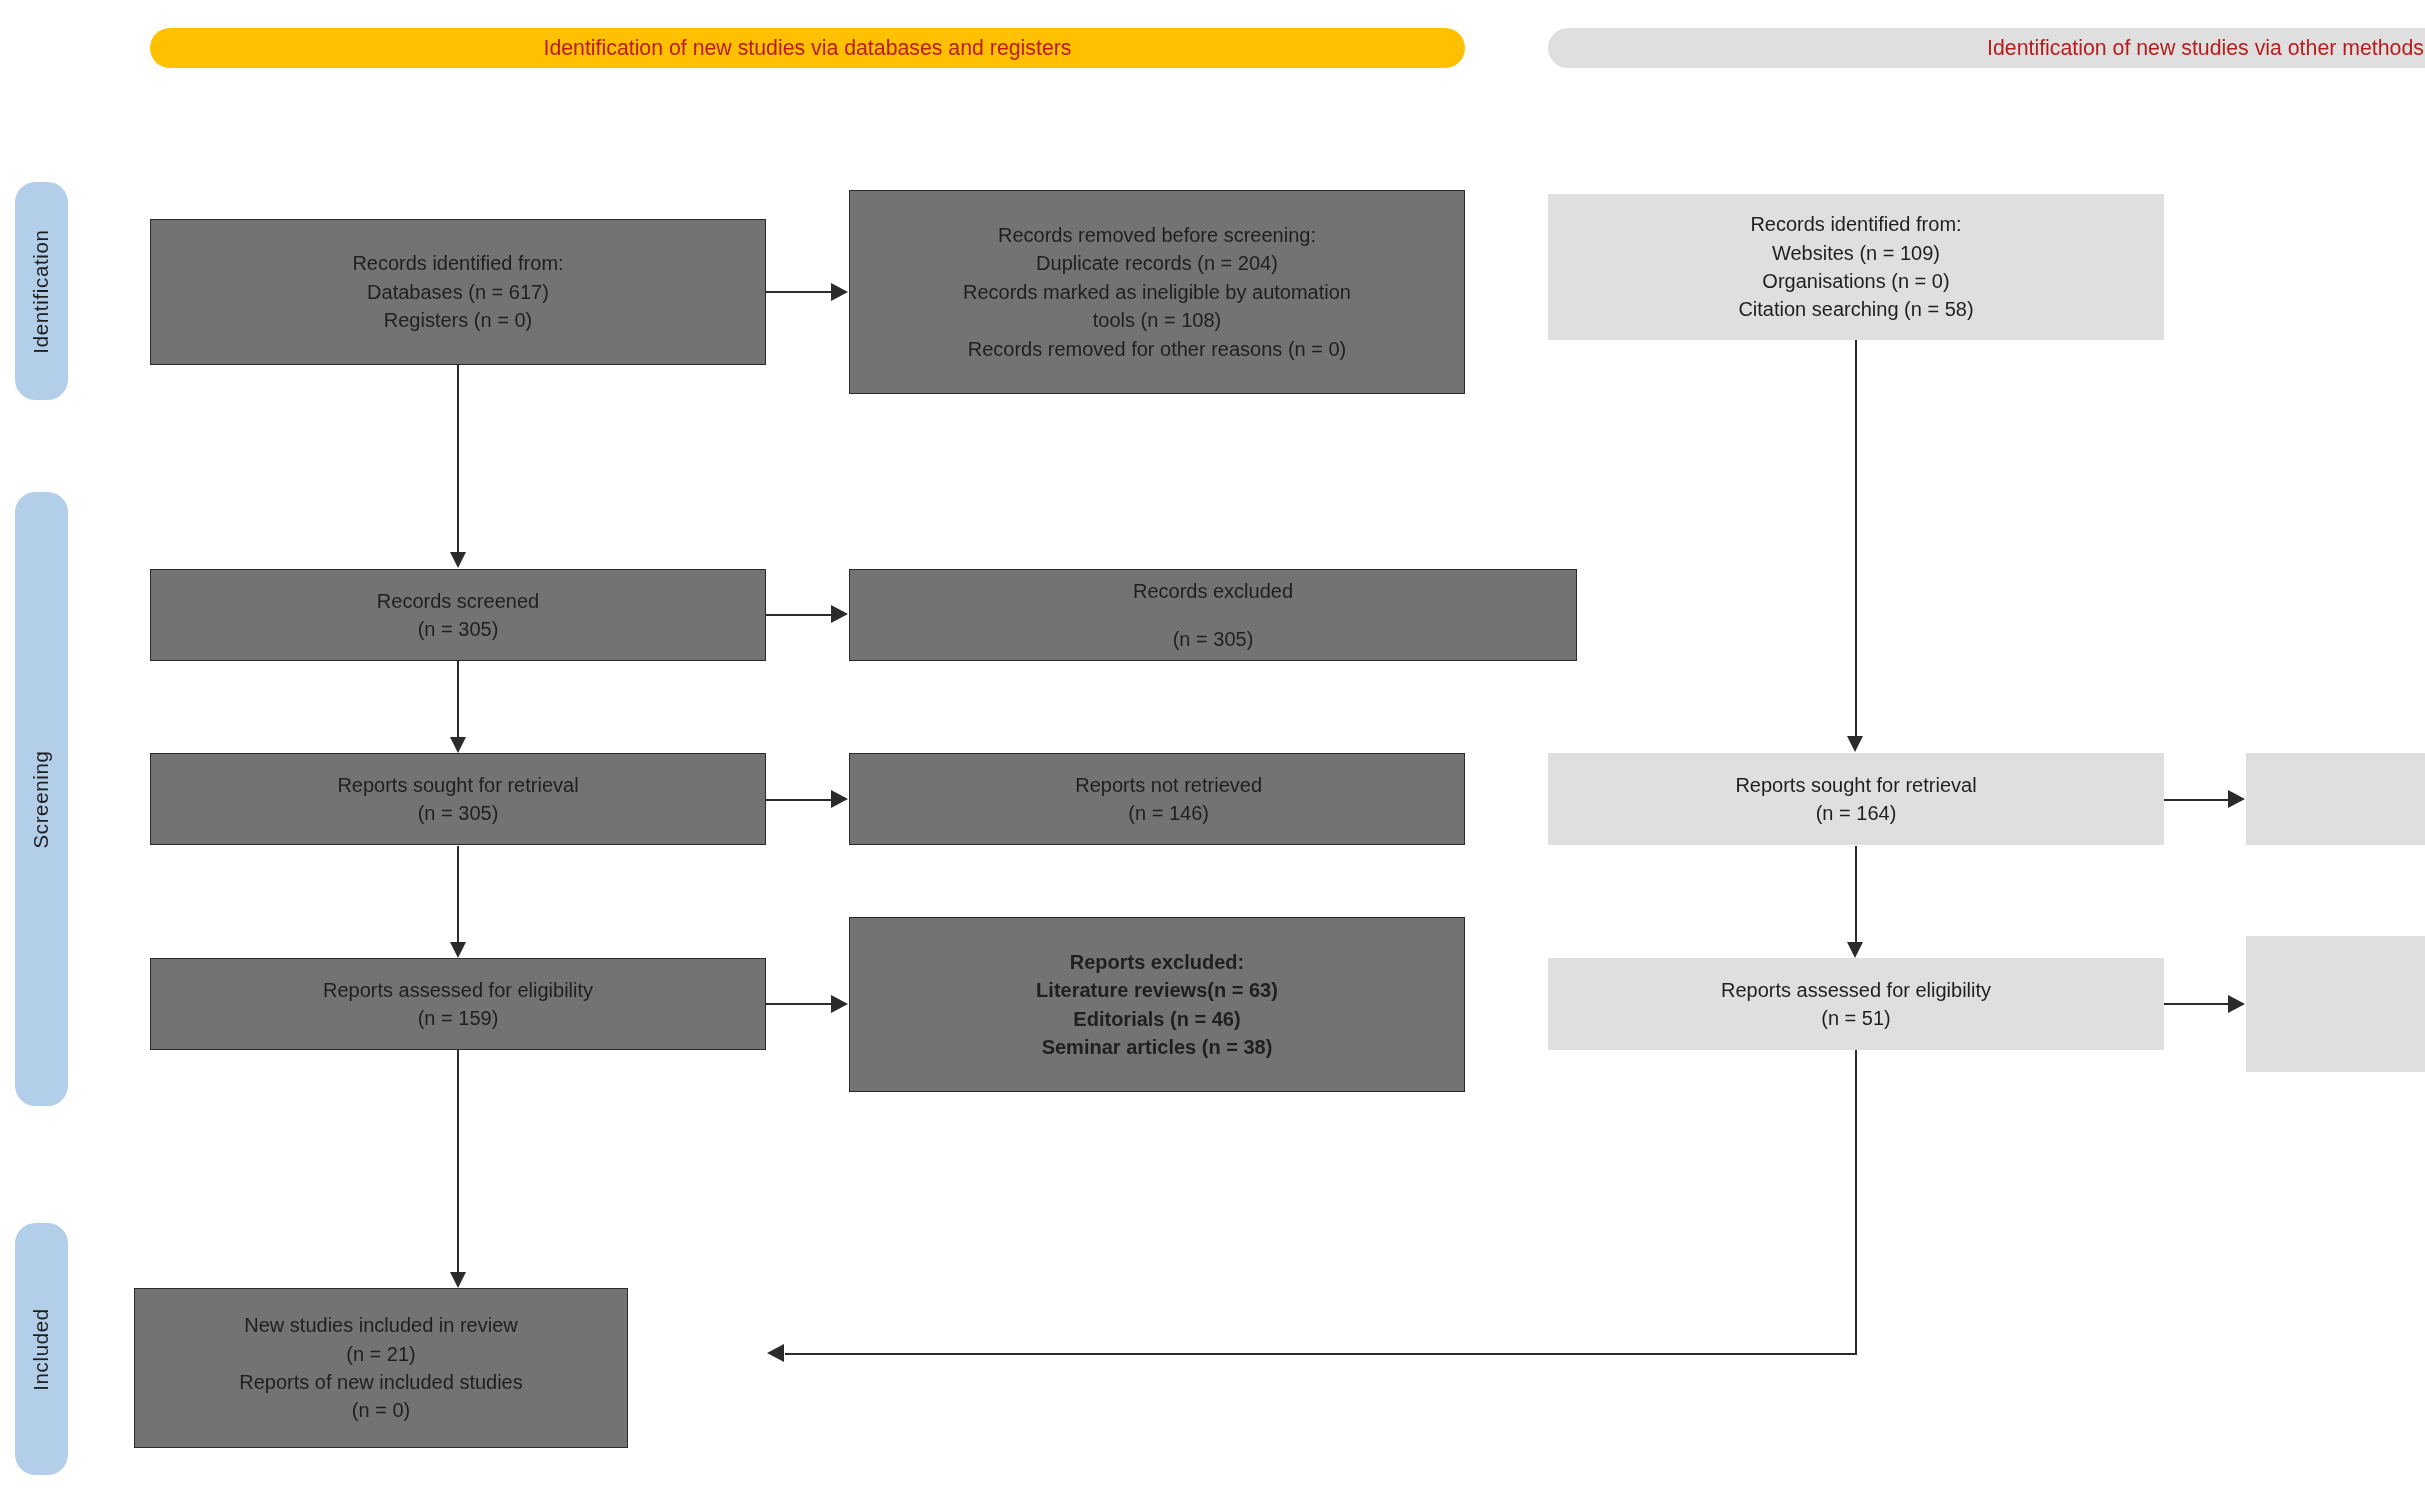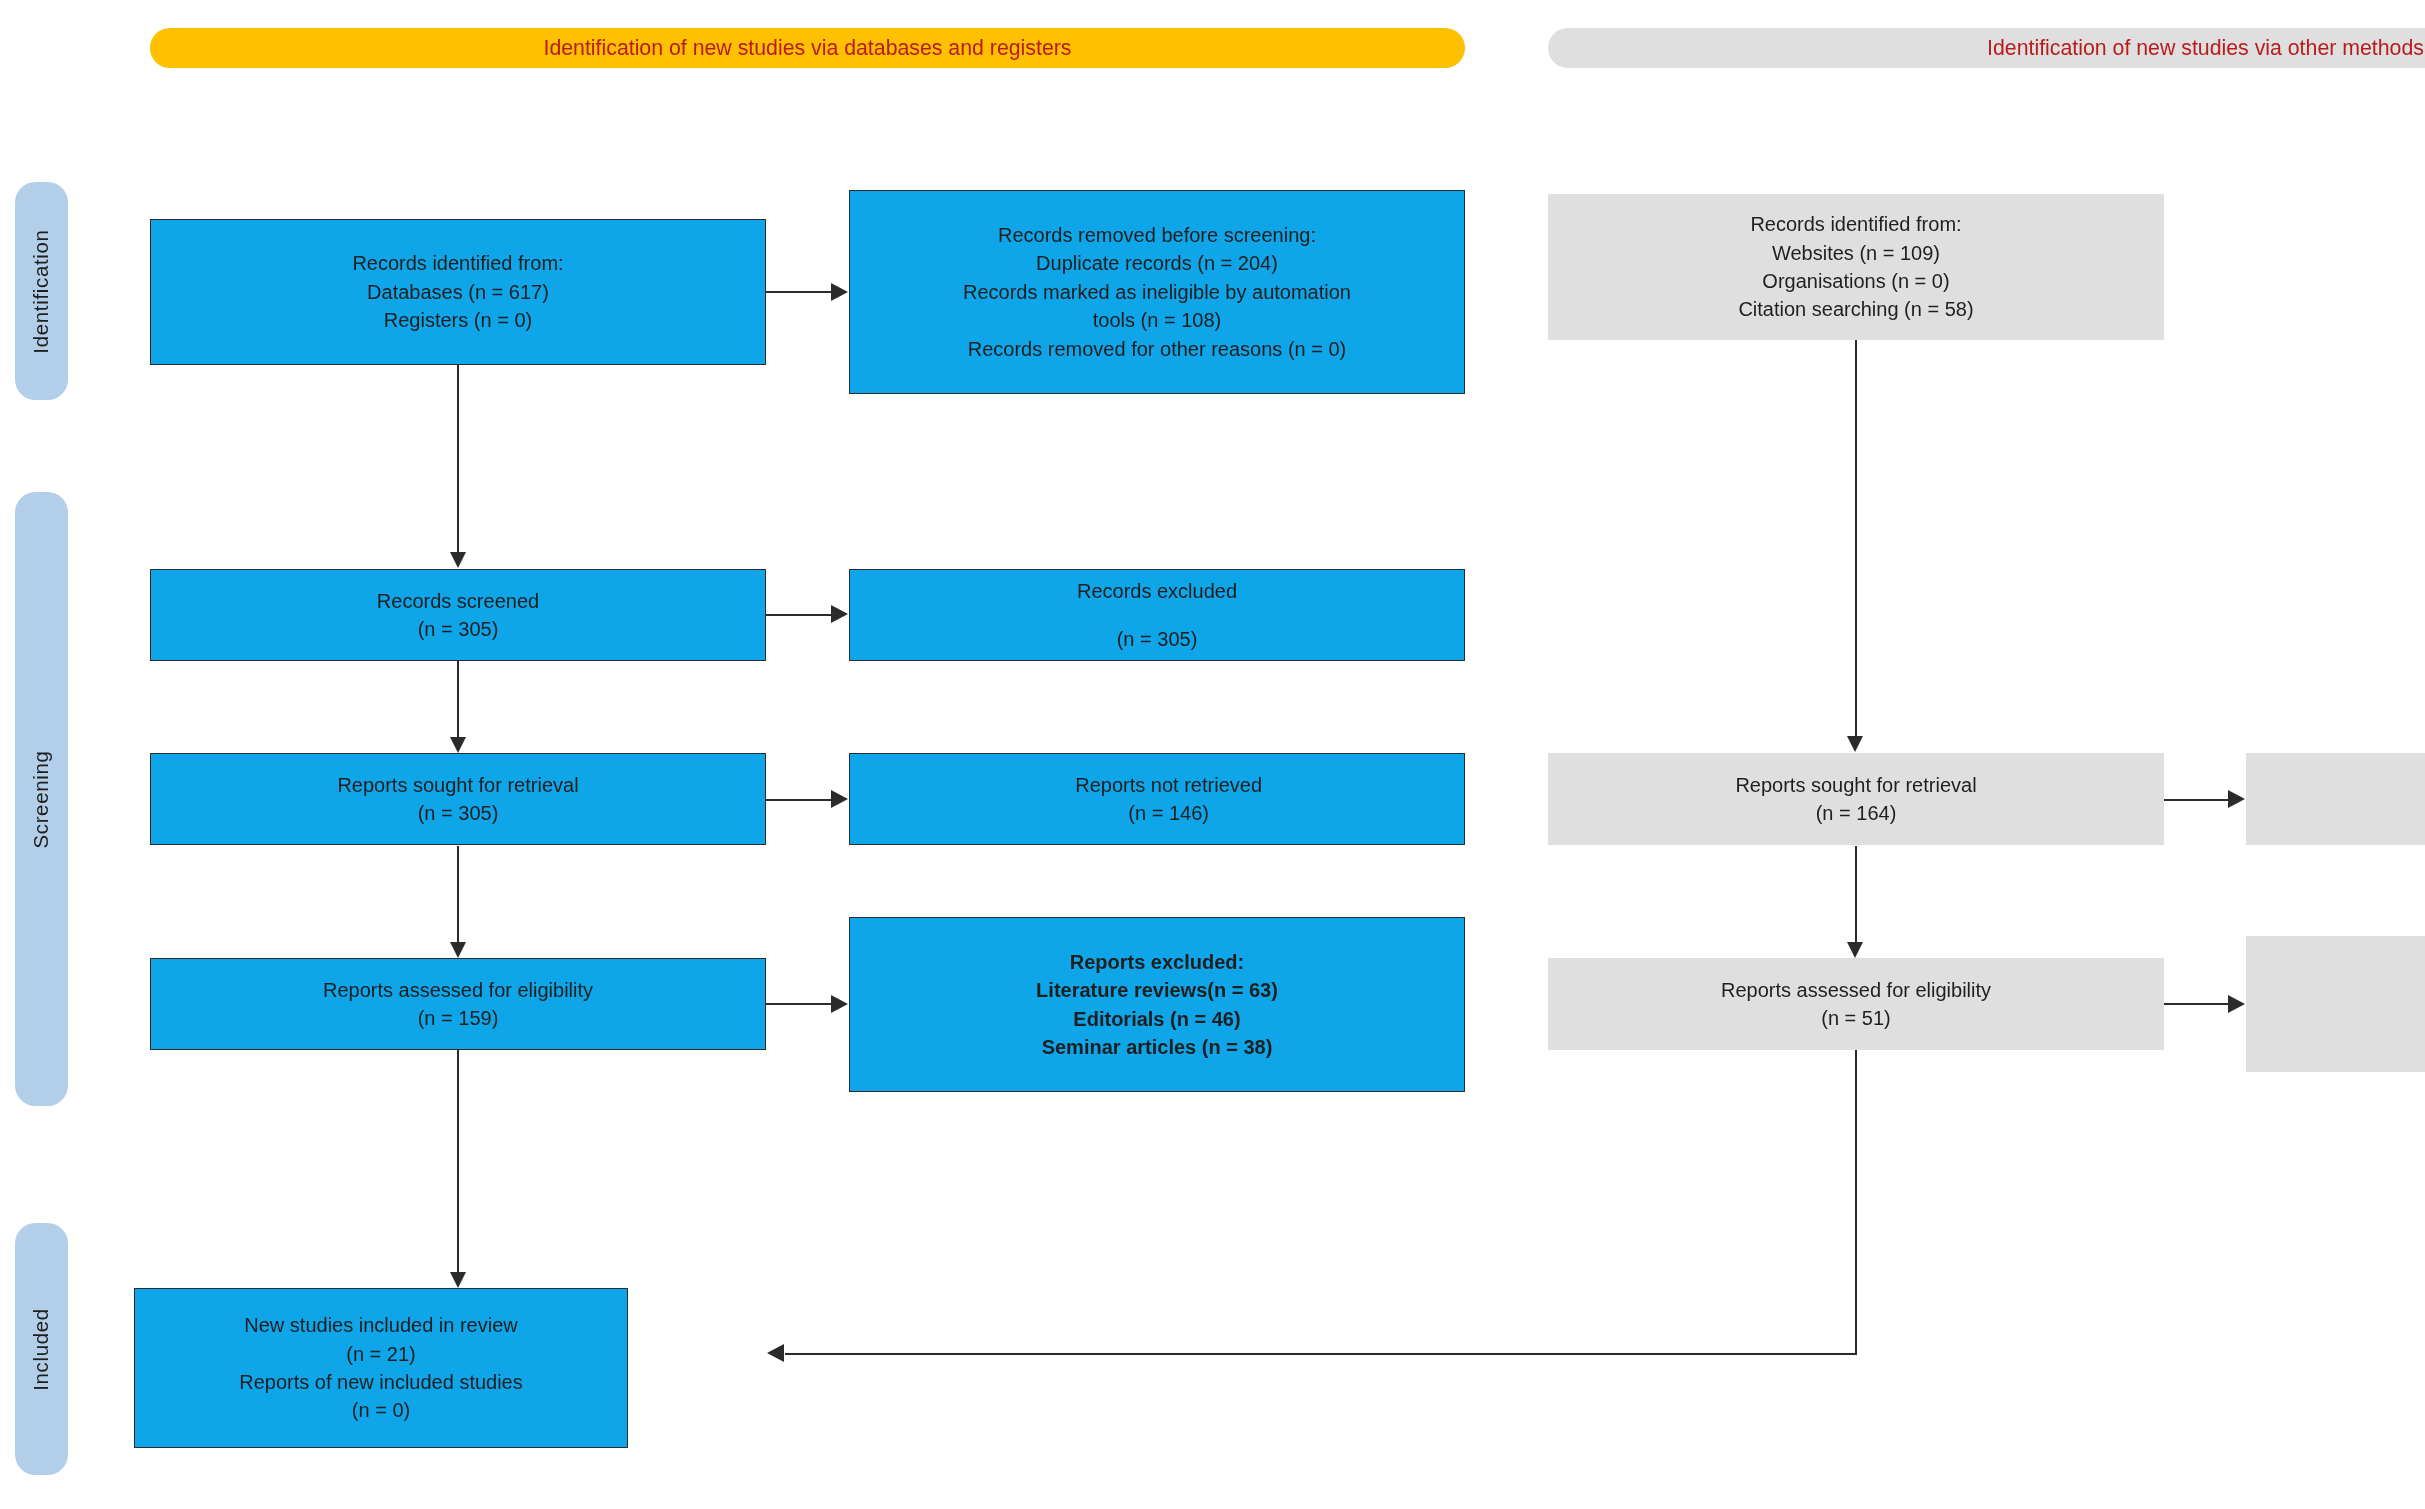--- a/index.html
+++ b/index.html
@@ -59,21 +59,21 @@
     display: flex;
     flex-direction: column;
     align-items: center;
     justify-content: center;
     text-align: center;
     font-size: 20px;
     line-height: 1.42;
     color: #1f1f1f;
     padding: 4.9px 8.7px;
   }
-  .box-white { background: #0ea5e9; border: 1.9px solid #2b2b2b; }
+  .box-white { background: #737373; border: 1.9px solid #2b2b2b; }
   .box-gray  { background: #DFDFDF; border: none; }
   .box .ln { display: block; white-space: nowrap; }
 
   
   .conn { position: absolute; background: #2b2b2b; }
   .conn-v { width: 1.9px; }
   .conn-h { height: 1.9px; }
 
   .arrow-down {
     position: absolute;
@@ -140,21 +140,21 @@
   <div class="arrow-right" style="left:831px; top:283px;"></div>
 
   <div class="conn conn-v" style="left:457px; top:365px; height:188px;"></div>
   <div class="arrow-down" style="left:450px; top:552px;"></div>
 
   <div class="box box-white" style="left:150px; top:569px; width:616px; height:92px;">
     <span class="ln">Records screened</span>
     <span class="ln">(n = 305)</span>
   </div>
 
-  <div class="box box-white" style="left:849px; top:569px; width:616px; height:92px;gap:20px;">
+  <div class="box box-white" style="left:849px; top:569px; width:728px; height:92px;gap:20px;">
     <span class="ln">Records excluded</span>
     <span class="ln">(n = 305)</span>
   </div>
 
   <div class="conn conn-h" style="left:766px; top:614px; width:65px;"></div>
   <div class="arrow-right" style="left:831px; top:605px;"></div>
 
   <div class="conn conn-v" style="left:457px; top:661px; height:78px;"></div>
   <div class="arrow-down" style="left:450px; top:737px;"></div>
 

